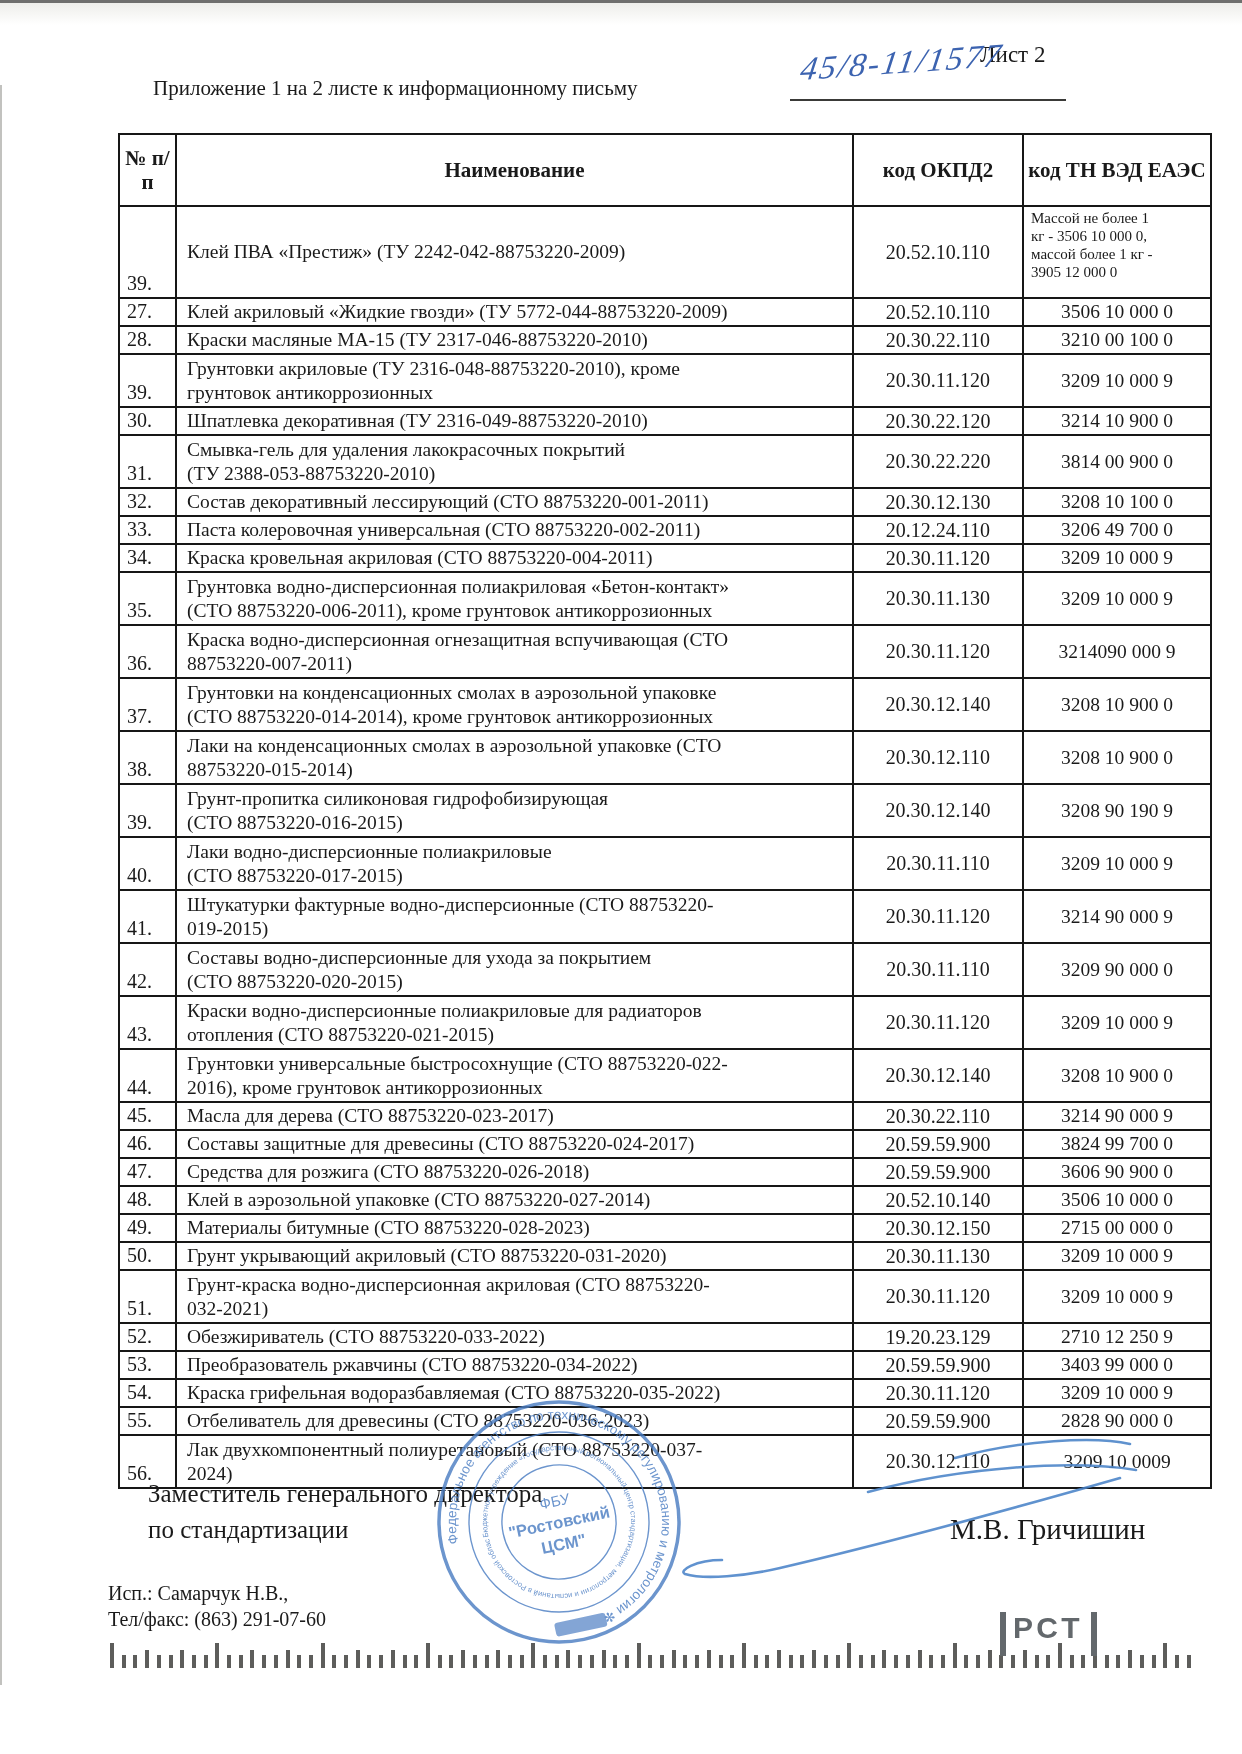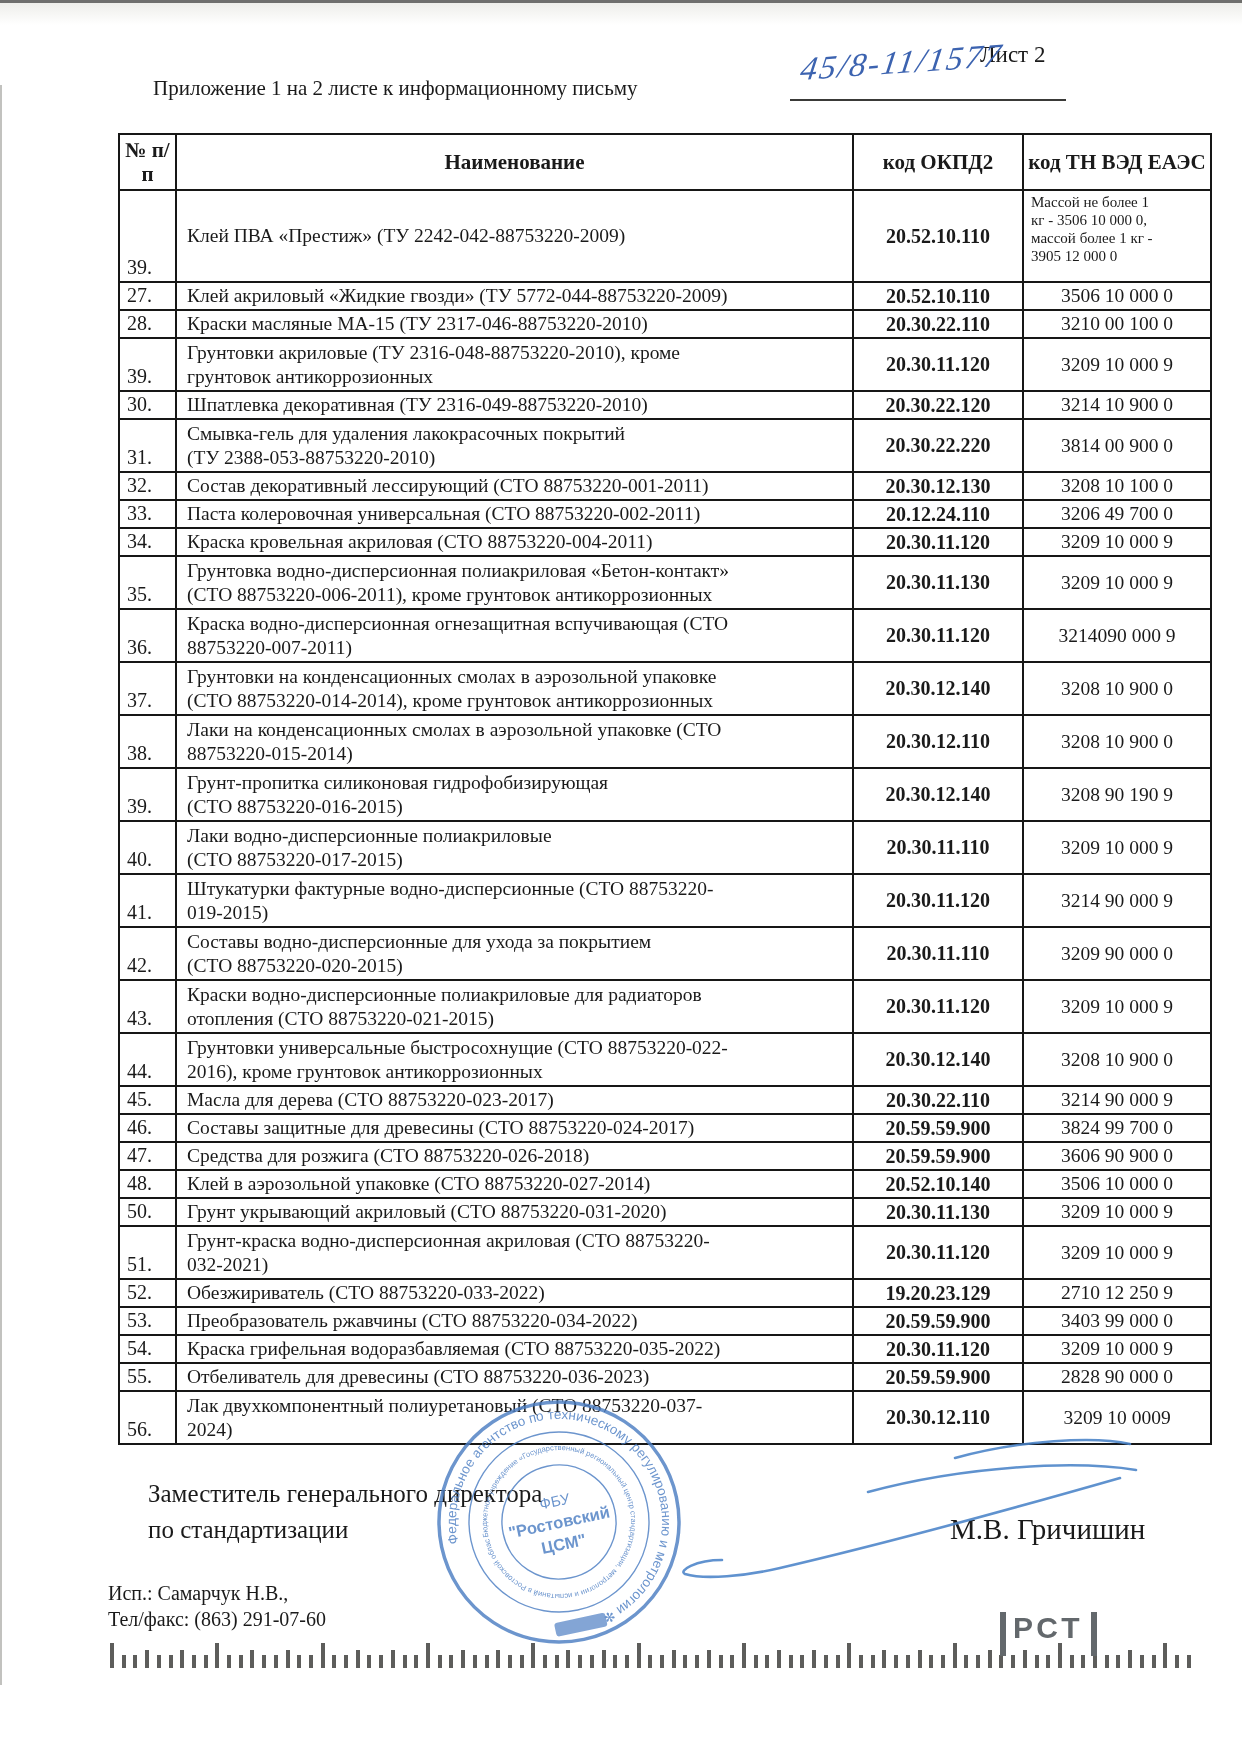--- a/index.html
+++ b/index.html
@@ -13,25 +13,25 @@
   .sheet-label{position:absolute;left:980px;top:42px;font-size:23px;}
   .appendix{position:absolute;left:153px;top:76px;font-size:21px;}
   .hw-number{position:absolute;left:802px;top:44px;font-size:33px;font-style:italic;
         color:#3c63b0;letter-spacing:2px;transform:skewX(-12deg) rotate(-4deg);white-space:nowrap;}
   .hw-underline{position:absolute;left:790px;top:99px;width:276px;height:0;border-bottom:2px solid #3a3a38;}
 
   table.doc{position:absolute;left:118px;top:133px;width:1092px;border-collapse:collapse;table-layout:fixed;}
   table.doc col.c1{width:57px;} table.doc col.c2{width:677px;}
   table.doc col.c3{width:170px;} table.doc col.c4{width:188px;}
   table.doc th,table.doc td{border:2px solid #171716;overflow:hidden;}
-  table.doc th{height:54px;font-size:21px;font-weight:bold;text-align:center;vertical-align:middle;line-height:24px;padding:0 4px;}
+  table.doc th{height:54px;font-size:21px;font-weight:bold;text-align:center;vertical-align:middle;line-height:24px;padding:8px 4px;}
   td.c-num{font-size:20px;text-align:left;vertical-align:bottom;padding:0 0 2px 7px;}
   td.c-name{font-size:19.5px;line-height:24px;text-align:left;vertical-align:middle;
         padding:1px 4px 1px 10px;white-space:pre-line;}
-  td.c-okpd{font-size:20px;text-align:center;vertical-align:middle;font-weight:bold;}
+  td.c-okpd{font-size:20px;text-align:center;vertical-align:middle;}
   td.c-tnved{font-size:19.5px;text-align:center;vertical-align:middle;}
   td.c-tnved.multi{font-size:15px;line-height:18px;text-align:left;padding:2px 2px 2px 7px;white-space:pre-line;vertical-align:top;}
   tr.r-s{height:27px;} tr.r-d{height:53px;} tr.r-x{height:92px;}
 
   .sig-title{position:absolute;left:148px;top:1476px;font-size:25px;line-height:36px;}
   .sig-name{position:absolute;left:950px;top:1513px;font-size:29px;}
   .exec-line{position:absolute;left:108px;top:1582px;font-size:20px;}
   .phone-line{position:absolute;left:108px;top:1608px;font-size:20px;}
 
   .stamp{position:absolute;left:433px;top:1396px;width:252px;height:252px;opacity:.82;
@@ -223,20 +223,26 @@
       <td class="c-okpd">20.59.59.900</td>
       <td class="c-tnved">3606 90 900 0</td>
     </tr>
         <tr class="r-s">
       <td class="c-num">48.</td>
       <td class="c-name">Клей в аэрозольной упаковке (СТО 88753220-027-2014)</td>
       <td class="c-okpd">20.52.10.140</td>
       <td class="c-tnved">3506 10 000 0</td>
     </tr>
         <tr class="r-s">
+      <td class="c-num">49.</td>
+      <td class="c-name">Материалы битумные (СТО 88753220-028-2023)</td>
+      <td class="c-okpd">20.30.12.150</td>
+      <td class="c-tnved">2715 00 000 0</td>
+    </tr>
+        <tr class="r-s">
       <td class="c-num">50.</td>
       <td class="c-name">Грунт укрывающий акриловый (СТО 88753220-031-2020)</td>
       <td class="c-okpd">20.30.11.130</td>
       <td class="c-tnved">3209 10 000 9</td>
     </tr>
         <tr class="r-d">
       <td class="c-num">51.</td>
       <td class="c-name">Грунт-краска водно-дисперсионная акриловая (СТО 88753220-
 032-2021)</td>
       <td class="c-okpd">20.30.11.120</td>

